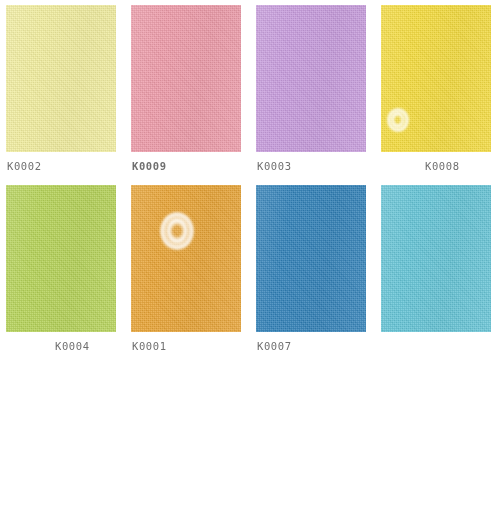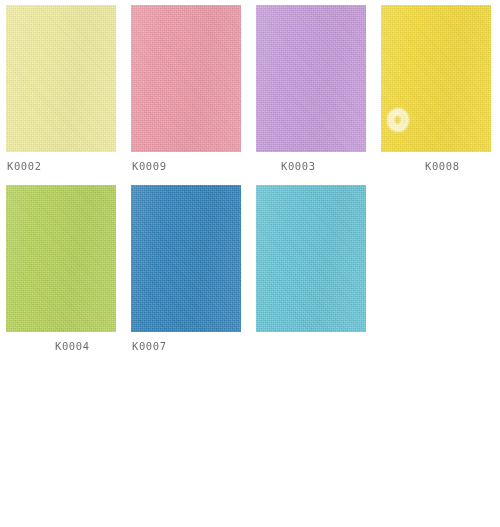--- a/index.html
+++ b/index.html
@@ -158,28 +158,28 @@
           <div class="grain"></div>
           <div class="sheen"></div>
         </div>
         <div class="swatch-label" style="color: rgb(111, 111, 111);">K0002</div>
       </div>
       <div class="swatch-cell">
         <div class="swatch-chip" style="background-color: rgb(238, 154, 168);">
           <div class="grain"></div>
           <div class="sheen"></div>
         </div>
-        <div class="swatch-label" style="color: rgb(111, 111, 111);">K0009</div>
+        <div class="swatch-label" style="color: rgb(111, 111, 111); font-weight: bold;">K0009</div>
       </div>
       <div class="swatch-cell">
         <div class="swatch-chip" style="background-color: rgb(199, 155, 221);">
           <div class="grain"></div>
           <div class="sheen"></div>
         </div>
-        <div class="swatch-label" style="color: rgb(111, 111, 111); margin-left: 24px;">K0003</div>
+        <div class="swatch-label" style="color: rgb(111, 111, 111);">K0003</div>
       </div>
       <div class="swatch-cell">
         <div class="swatch-chip" style="background-color: rgb(245, 220, 60);">
           <div class="grain"></div>
           <div class="sheen"></div>
           <div class="defect-mark" style="left: 15%; top: 78%; width: 22px; height: 24px; margin-left: -11px; margin-top: -12px;">
             <div class="ring-outer"></div>
             <div class="ring-mid"></div>
             <div class="ring-inner"></div>
           </div>
@@ -187,20 +187,32 @@
         <div class="swatch-label" style="color: rgb(111, 111, 111); margin-left: 43px;">K0008</div>
       </div>
       <div class="swatch-cell">
         <div class="swatch-chip" style="background-color: rgb(181, 211, 86);">
           <div class="grain"></div>
           <div class="sheen"></div>
         </div>
         <div class="swatch-label" style="color: rgb(111, 111, 111); padding-left: 48px;">K0004</div>
       </div>
       <div class="swatch-cell">
+        <div class="swatch-chip" style="background-color: rgb(232, 163, 51);">
+          <div class="grain"></div>
+          <div class="sheen"></div>
+          <div class="defect-mark" style="left: 42%; top: 31%; width: 34px; height: 38px; margin-left: -17px; margin-top: -19px;">
+            <div class="ring-outer"></div>
+            <div class="ring-mid"></div>
+            <div class="ring-inner"></div>
+          </div>
+        </div>
+        <div class="swatch-label" style="color: rgb(111, 111, 111);">K0001</div>
+      </div>
+      <div class="swatch-cell">
         <div class="swatch-chip" style="background-color: rgb(47, 128, 184);">
           <div class="grain"></div>
           <div class="sheen"></div>
         </div>
         <div class="swatch-label" style="color: rgb(111, 111, 111);">K0007</div>
       </div>
       <div class="swatch-cell">
         <div class="swatch-chip" style="background-color: rgb(99, 196, 214);">
           <div class="grain"></div>
           <div class="sheen"></div>

